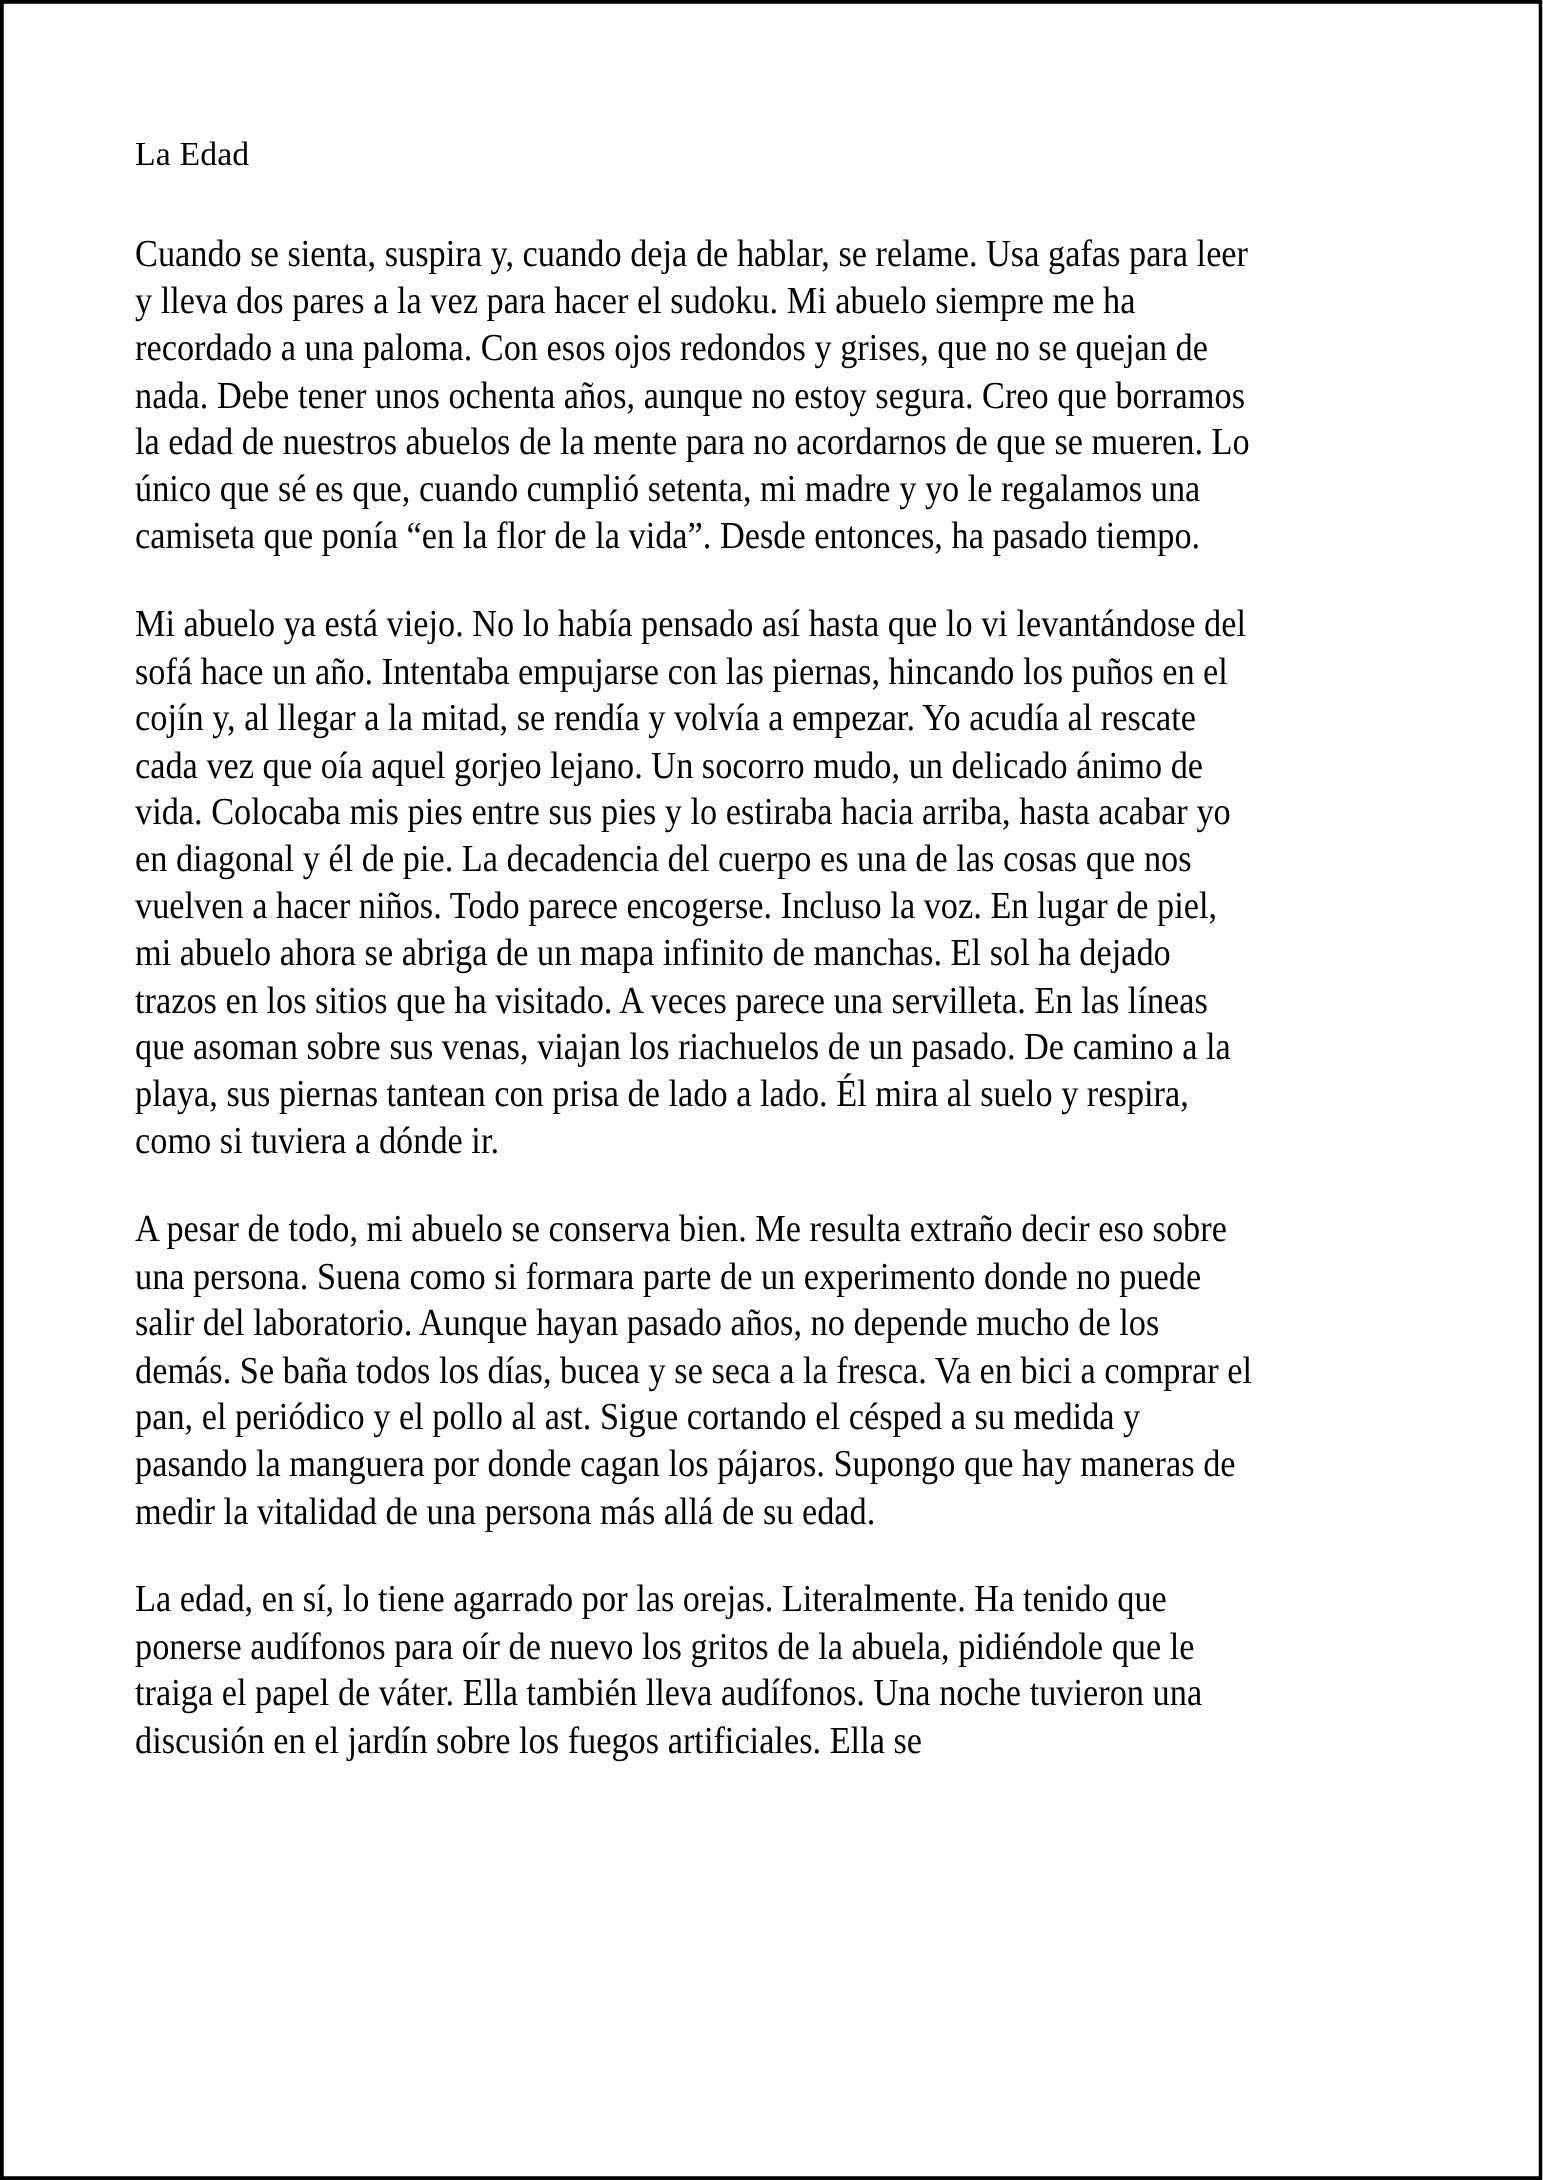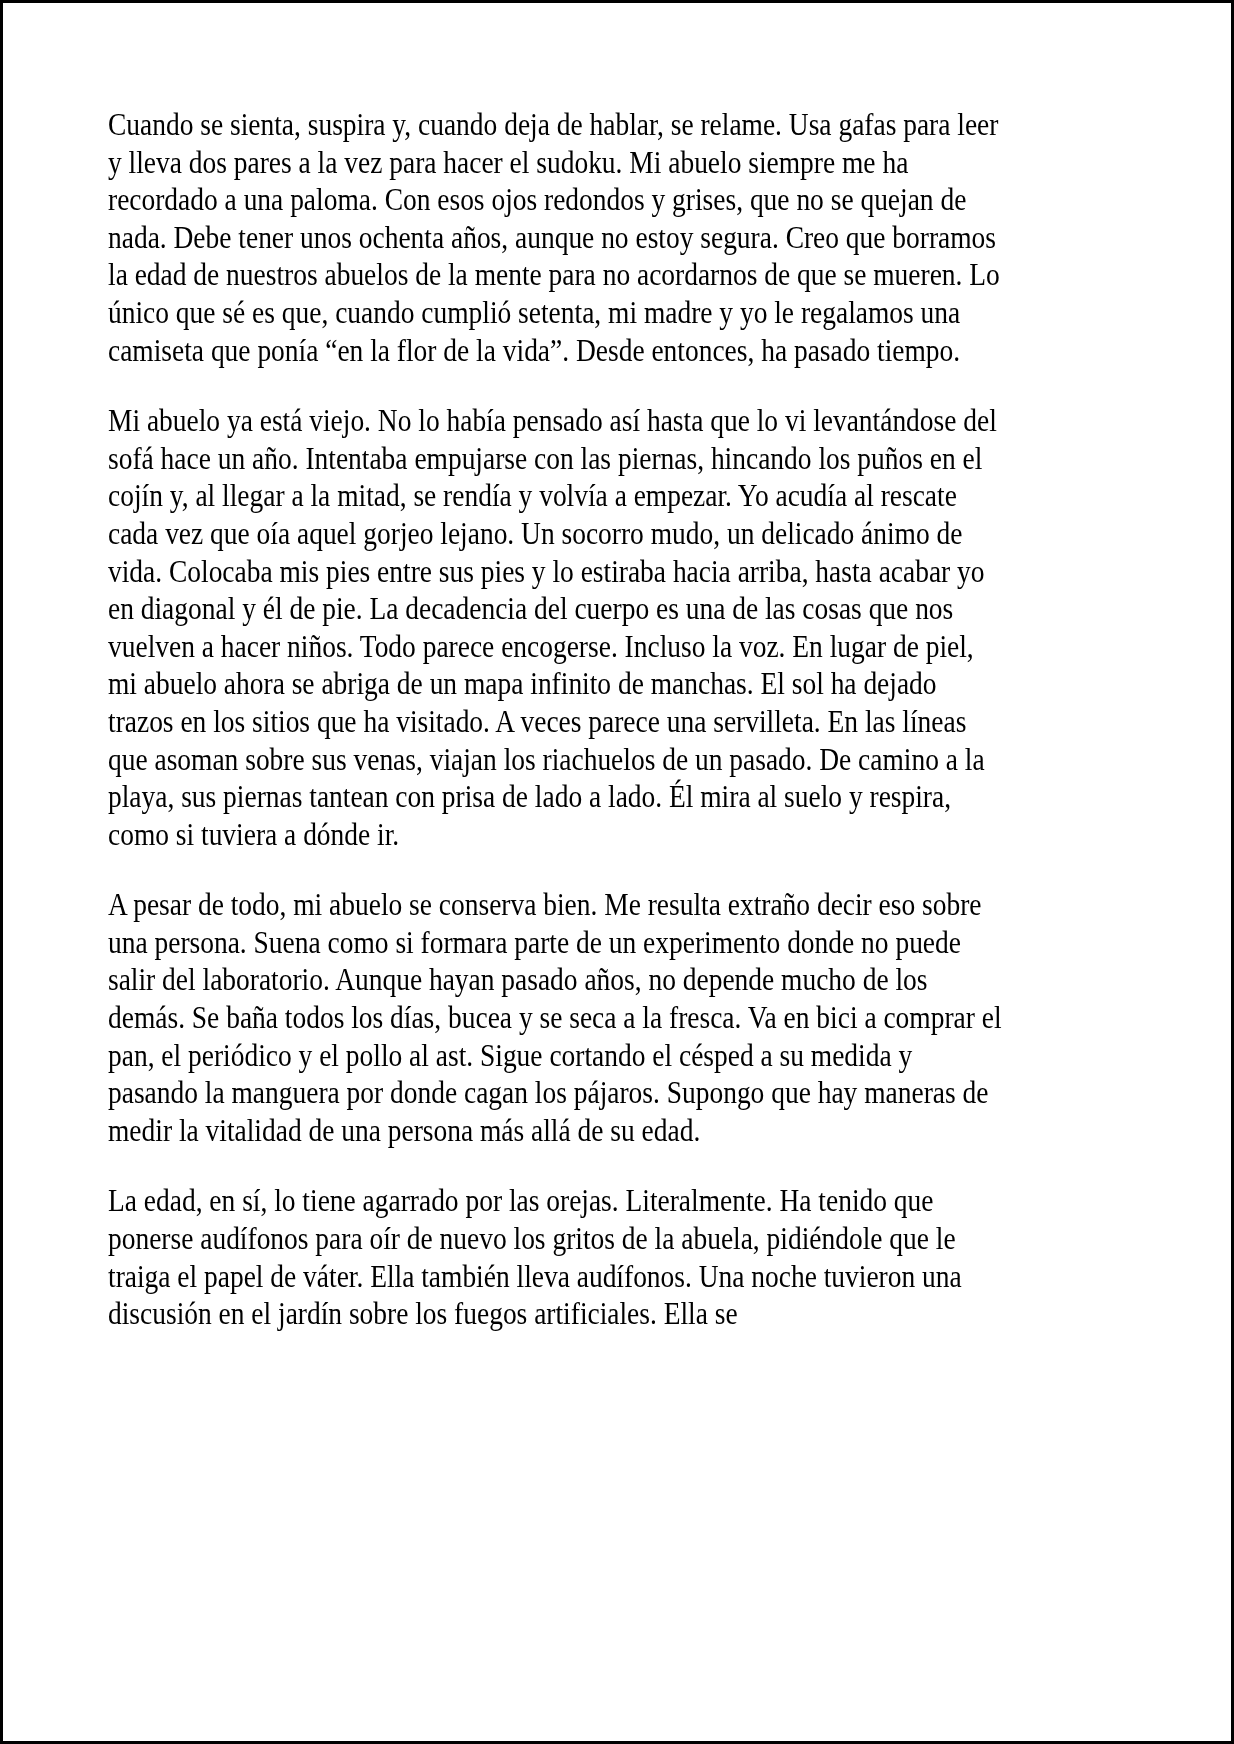--- a/index.html
+++ b/index.html
@@ -48,20 +48,21 @@
   .para:last-child {
     margin-bottom: 0;
   }
 </style>
 </head>
 <body>
 
 <div class="page">
   <div class="content">
 
+    <h1 class="doc-title">La Edad</h1>
 
     <div class="body-text">
       <p class="para">Cuando se sienta, suspira y, cuando deja de hablar, se relame. Usa gafas para leer y lleva dos pares a la vez para hacer el sudoku. Mi abuelo siempre me ha recordado a una paloma. Con esos ojos redondos y grises, que no se quejan de nada. Debe tener unos ochenta años, aunque no estoy segura. Creo que borramos la edad de nuestros abuelos de la mente para no acordarnos de que se mueren. Lo único que sé es que, cuando cumplió setenta, mi madre y yo le regalamos una camiseta que ponía “en la flor de la vida”. Desde entonces, ha pasado tiempo.</p>
       <p class="para">Mi abuelo ya está viejo. No lo había pensado así hasta que lo vi levantándose del sofá hace un año. Intentaba empujarse con las piernas, hincando los puños en el cojín y, al llegar a la mitad, se rendía y volvía a empezar. Yo acudía al rescate cada vez que oía aquel gorjeo lejano. Un socorro mudo, un delicado ánimo de vida. Colocaba mis pies entre sus pies y lo estiraba hacia arriba, hasta acabar yo en diagonal y él de pie. La decadencia del cuerpo es una de las cosas que nos vuelven a hacer niños. Todo parece encogerse. Incluso la voz. En lugar de piel, mi abuelo ahora se abriga de un mapa infinito de manchas. El sol ha dejado trazos en los sitios que ha visitado. A veces parece una servilleta. En las líneas que asoman sobre sus venas, viajan los riachuelos de un pasado. De camino a la playa, sus piernas tantean con prisa de lado a lado. Él mira al suelo y respira, como si tuviera a dónde ir.</p>
       <p class="para">A pesar de todo, mi abuelo se conserva bien. Me resulta extraño decir eso sobre una persona. Suena como si formara parte de un experimento donde no puede salir del laboratorio. Aunque hayan pasado años, no depende mucho de los demás. Se baña todos los días, bucea y se seca a la fresca. Va en bici a comprar el pan, el periódico y el pollo al ast. Sigue cortando el césped a su medida y pasando la manguera por donde cagan los pájaros. Supongo que hay maneras de medir la vitalidad de una persona más allá de su edad.</p>
       <p class="para">La edad, en sí, lo tiene agarrado por las orejas. Literalmente. Ha tenido que ponerse audífonos para oír de nuevo los gritos de la abuela, pidiéndole que le traiga el papel de váter. Ella también lleva audífonos. Una noche tuvieron una discusión en el jardín sobre los fuegos artificiales. Ella se</p>
     </div>
 
   </div>
 </div>

